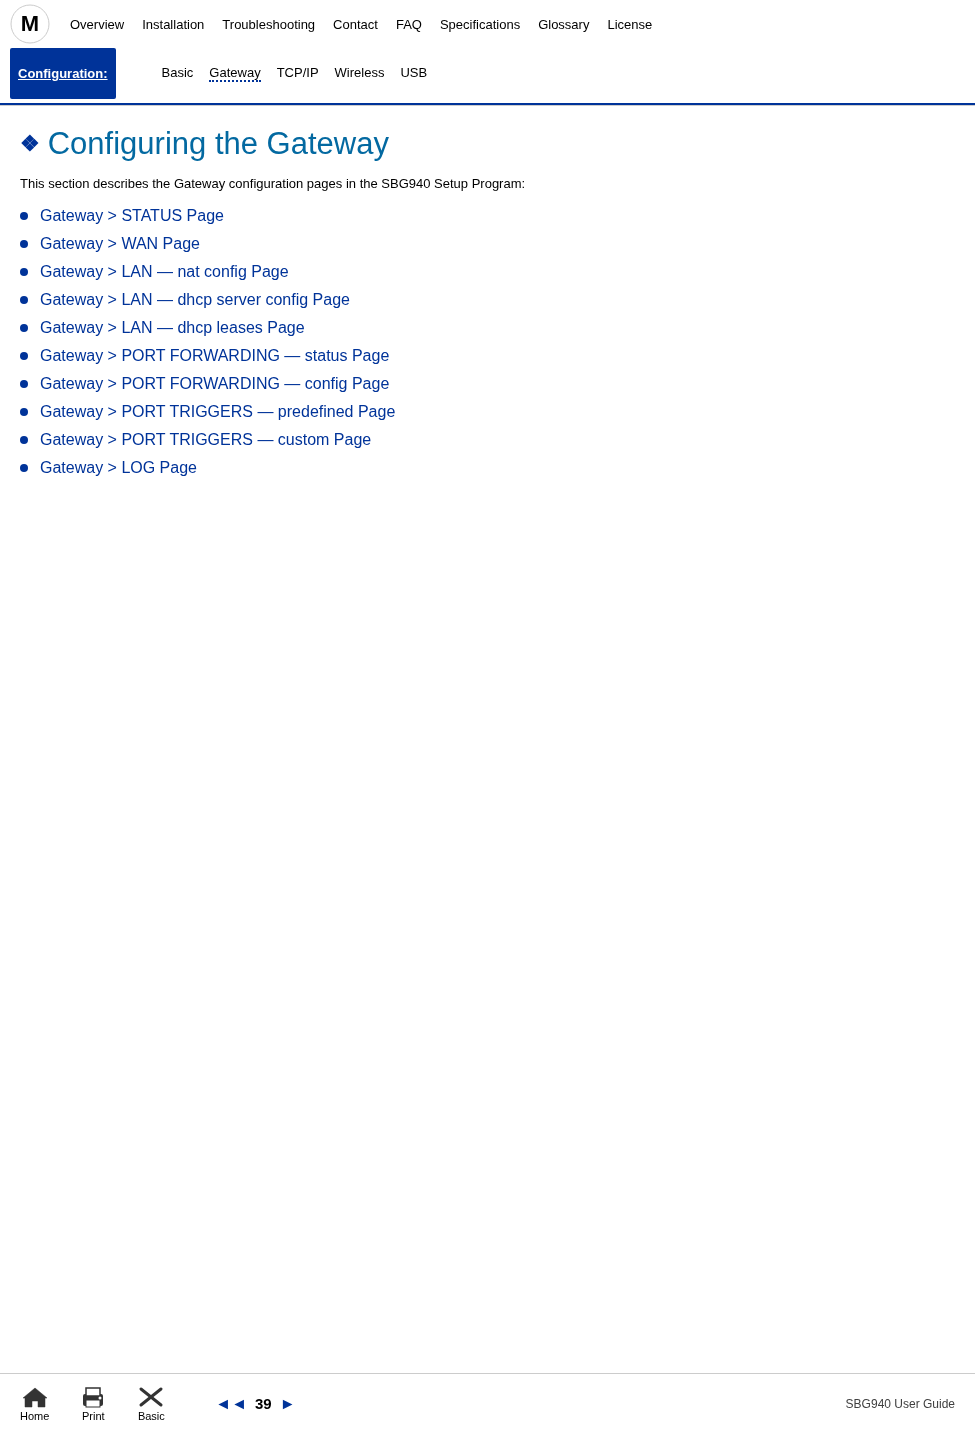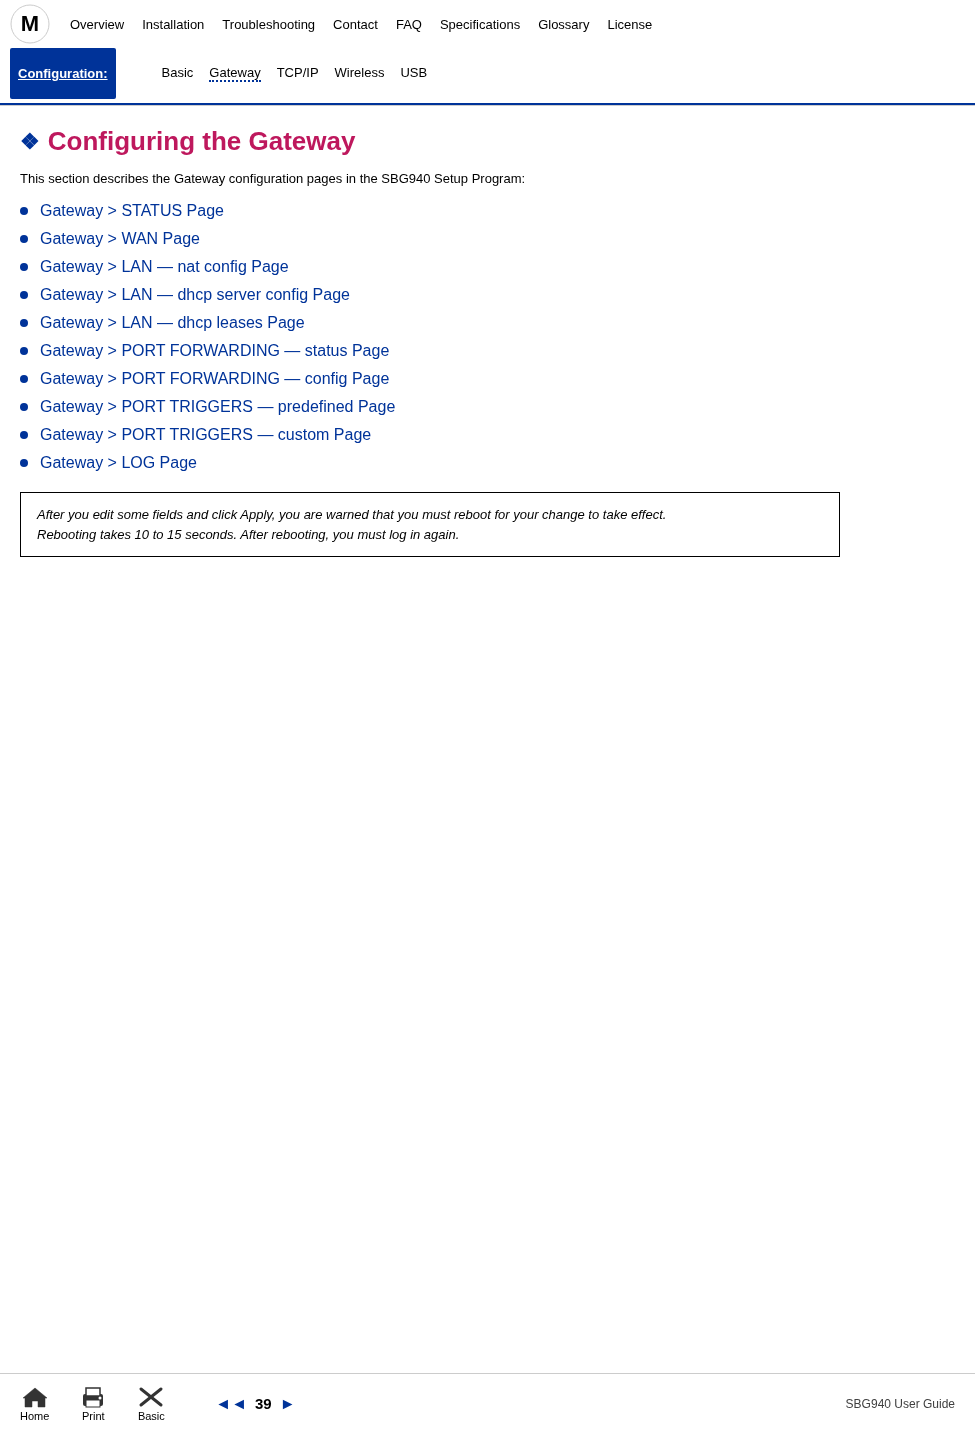--- a/index.html
+++ b/index.html
@@ -90,23 +90,23 @@
       align-items: center;
       margin-bottom: 14px;
     }
     .page-title-icon {
       color: #003399;
       font-size: 22px;
       margin-right: 8px;
       font-weight: bold;
     }
     .page-title {
-      font-size: 26px;
-      font-weight: bold;
-      color: #be185d;
+      font-size: 31px;
+      font-weight: normal;
+      color: #0369a1;
     }
 
     
     .description {
       font-size: 13px;
       margin-bottom: 16px;
       color: #000;
     }
 
     
@@ -283,24 +283,20 @@
       <li>
         <span class="bullet"></span>
         <a href="#">Gateway &gt; PORT TRIGGERS — custom Page</a>
       </li>
       <li>
         <span class="bullet"></span>
         <a href="#">Gateway &gt; LOG Page</a>
       </li>
     </ul>
 
-  <div class="info-box">
-    <span>After you edit some fields and click Apply, you are warned that you must reboot for your change to take effect.</span><br>
-    <span>Rebooting takes 10 to 15 seconds. After rebooting, you must log in again.</span>
-  </div>
 
 </div>
 
 <div class="bottom-bar">
   <div class="bottom-nav-item">
 
     <svg class="bottom-icon" viewBox="0 0 28 22">
       <polygon points="14,2 2,12 4,12 4,21 11,21 11,15 17,15 17,21 24,21 24,12 26,12" fill="#333" stroke="#333" stroke-width="0.5"></polygon>
     </svg>
     <span>Home</span>

